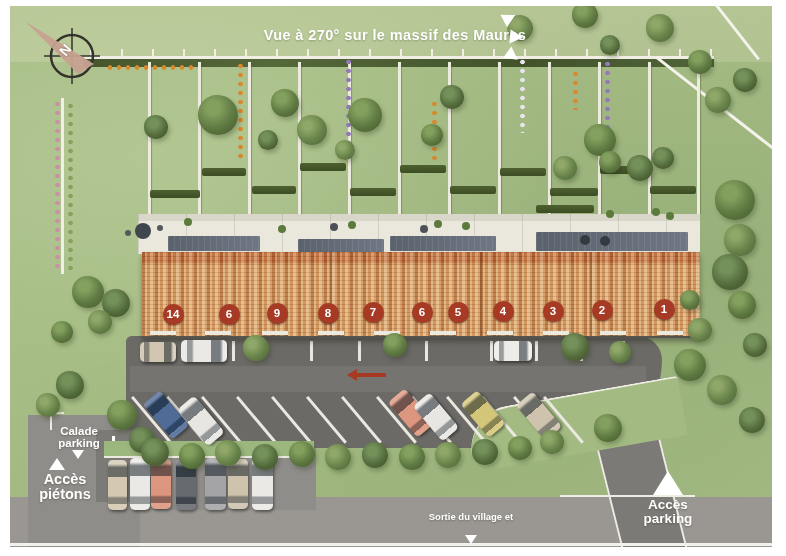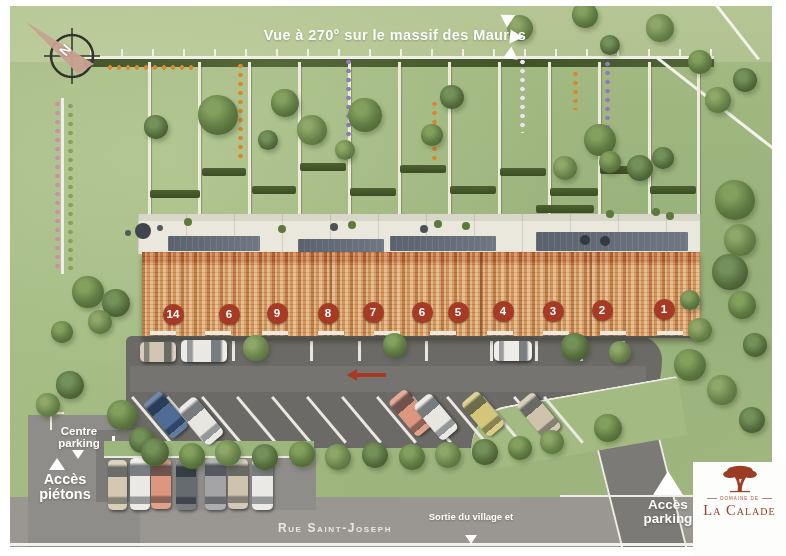--- a/index.html
+++ b/index.html
@@ -337,53 +337,36 @@
       <div class="compass">
       <svg width="96" height="84" viewBox="0 0 96 84">
         <circle cx="52" cy="44" r="21" fill="none" stroke="#33332b" stroke-width="2.5"></circle>
         <line x1="52" y1="16" x2="52" y2="72" stroke="#33332b" stroke-width="1.5"></line>
         <line x1="24" y1="44" x2="80" y2="44" stroke="#33332b" stroke-width="1.5"></line>
         <polygon points="6,10 74,52 58,62" fill="#c7a191" opacity="0.95"></polygon>
       </svg>
       <span class="compass-n">N</span>
     </div>
       <div class="wlabel" style="left:48px;top:425px;width:62px;font-size:11.5px;font-weight:700;">
-      <div>Centre</div>
+      <div>Calade</div>
       <div>parking</div>
     </div>
       <div class="tri tri-down" style="left:72px;top:450px;"></div>
       <div class="tri tri-up" style="left:49px;top:458px;"></div>
       <div class="wlabel" style="left:26px;top:472px;width:78px;font-size:14.5px;font-weight:700;">
       <div>Accès</div>
       <div>piétons</div>
     </div>
       <div class="tri tri-up-big" style="left:653px;top:471px;"></div>
       <div class="wlabel" style="left:636px;top:498px;width:64px;font-size:13.5px;font-weight:700;">
       <div>Accès</div>
       <div>parking</div>
     </div>
       <div class="wlabel" style="left:415px;top:512px;width:112px;font-size:9.5px;font-weight:700;">
       <div>Sortie du village et</div>
     </div>
       <div class="tri tri-down" style="left:465px;top:535px;"></div>
-      <div class="street-name">Rue Saint-Joseph</div>
       <div class="margin" style="left:0;top:0;width:786px;height:6px;"></div>
       <div class="margin" style="left:0;top:547px;width:786px;height:9px;"></div>
       <div class="margin" style="left:0;top:0;width:10px;height:556px;"></div>
       <div class="margin" style="left:772px;top:0;width:14px;height:556px;"></div>
-      <div class="logo-panel">
-      <svg width="46" height="32" viewBox="0 0 60 42" style="position:absolute;top:0px;left:24px;">
-        <g fill="#9a3d24">
-          <ellipse cx="30" cy="12" rx="17" ry="7"></ellipse>
-          <ellipse cx="17" cy="16" rx="9" ry="5"></ellipse>
-          <ellipse cx="43" cy="16" rx="9" ry="5"></ellipse>
-          <ellipse cx="30" cy="18" rx="8" ry="4.5"></ellipse>
-          <path d="M27,38 C28,30 26,25 22.5,18 L26,16.5 C29,22 29.8,26 30,29 C30.8,25 33,20.5 36.5,15.5 L39.5,17.5 C35.5,24 32.3,30 32.3,38 Z"></path>
-          <rect x="17" y="38" width="26" height="1.6"></rect>
-        </g>
-      </svg>
-      <div class="logo-overline">
-          <span>Domaine de</span>
-        </div>
-      <div class="logo-name">La Calade</div>
-    </div>
     </div>
 </div>
 
 </body></html>

